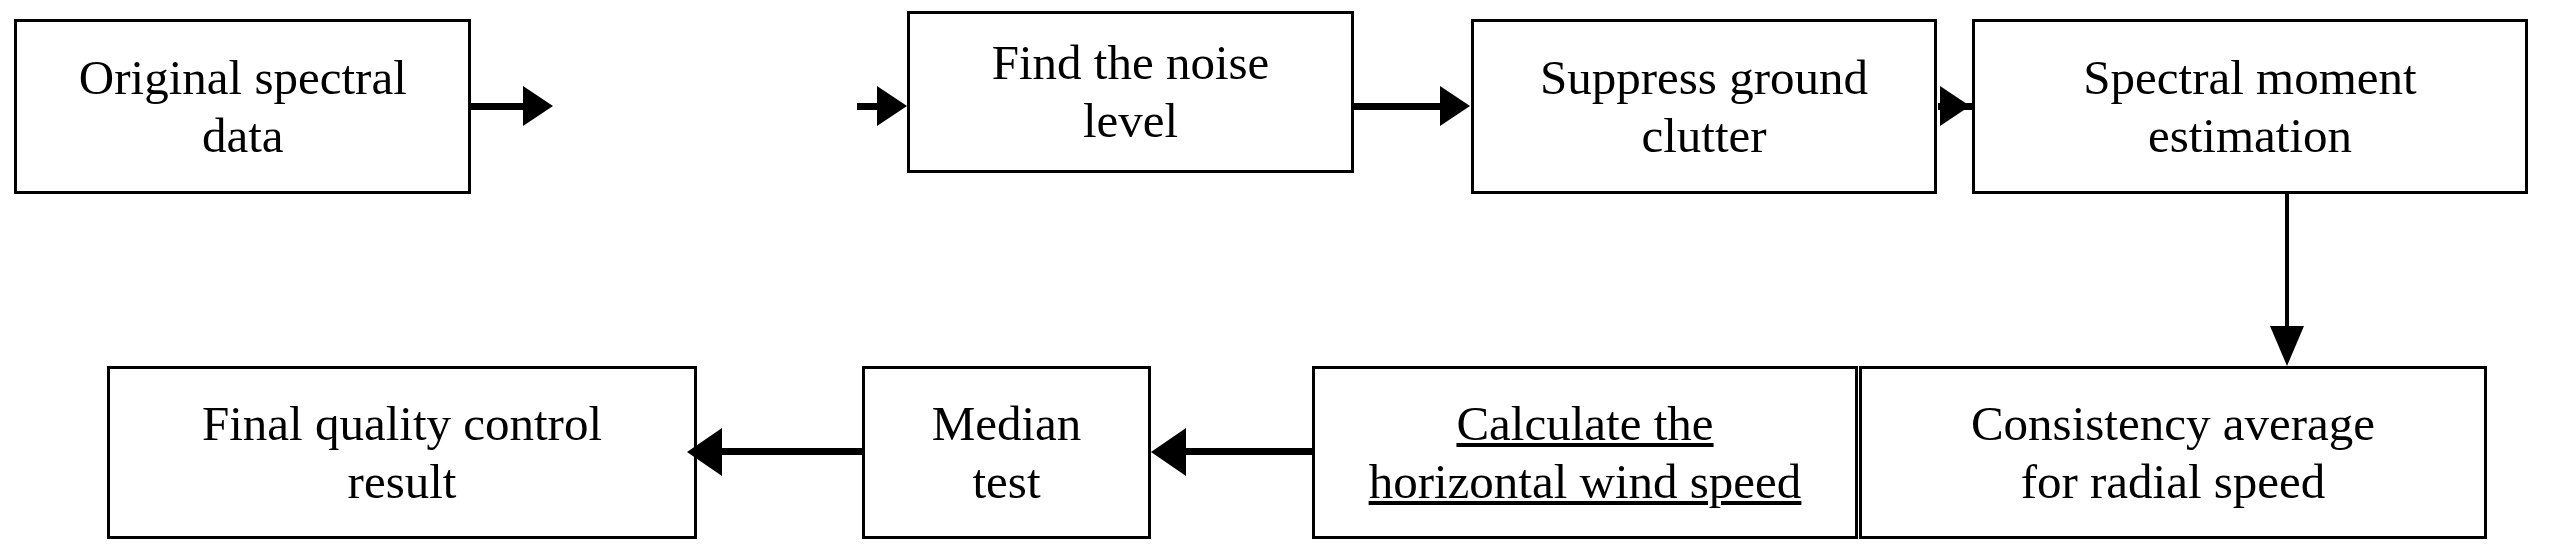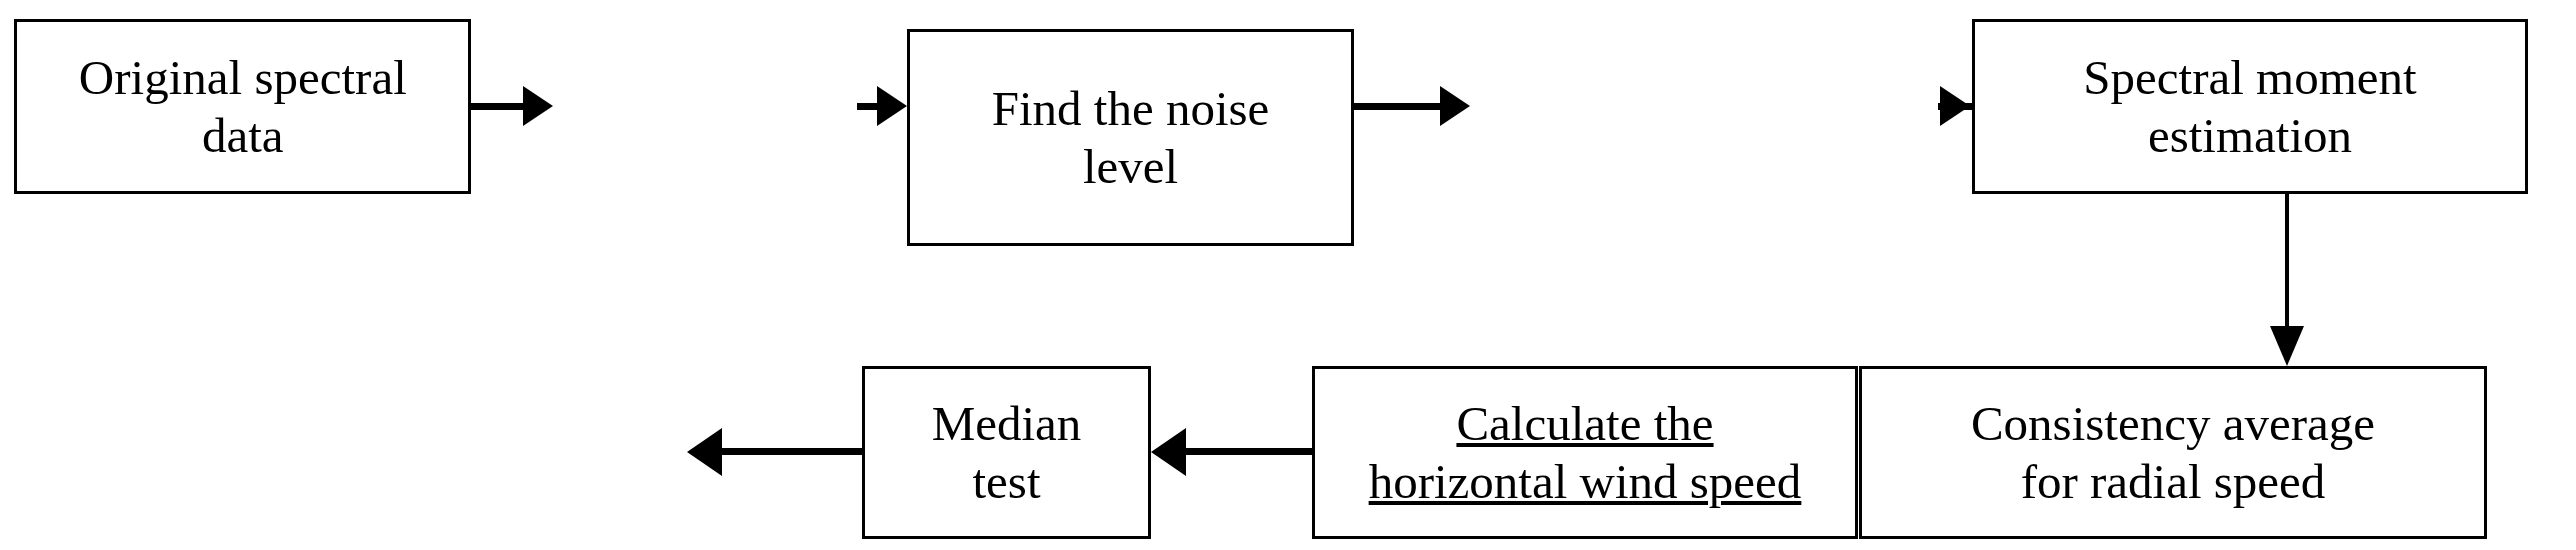--- a/index.html
+++ b/index.html
@@ -75,40 +75,48 @@
 data</span>
   </div>
 
   <div class="arrow-h" style="left:471px; top:103px; width:54px;"></div>
   <div class="head-right" style="left:523px; top:86px;"></div>
 
 
   <div class="arrow-h" style="left:857px; top:103px; width:24px;"></div>
   <div class="head-right" style="left:877px; top:86px;"></div>
 
-  <div class="node" style="left:907px; top:29px; width:447px; height:217px;">
+  <div class="node" style="left:907px; top:11px; width:447px; height:162px;">
     <span class="label">Find the noise
 level</span>
   </div>
 
   <div class="arrow-h" style="left:1354px; top:103px; width:87px;"></div>
   <div class="head-right" style="left:1440px; top:86px;"></div>
 
+  <div class="node" style="left:1471px; top:19px; width:466px; height:175px;">
+    <span class="label">Suppress ground
+clutter</span>
+  </div>
 
   <div class="arrow-h" style="left:1938px; top:103px; width:51px;"></div>
   <div class="head-right" style="left:1940px; top:86px;"></div>
 
   <div class="node" style="left:1972px; top:19px; width:556px; height:175px;">
     <span class="label">Spectral moment
 estimation</span>
   </div>
 
   <div class="arrow-v" style="left:2285px; top:194px; height:135px;"></div>
   <div class="head-down" style="left:2270px; top:326px;"></div>
 
+  <div class="node" style="left:107px; top:366px; width:590px; height:173px;">
+    <span class="label">Final quality control
+result</span>
+  </div>
 
   <div class="arrow-h" style="left:721px; top:448px; width:141px;"></div>
   <div class="head-left" style="left:687px; top:428px;"></div>
 
   <div class="node" style="left:862px; top:366px; width:289px; height:173px;">
     <span class="label">Median
 test</span>
   </div>
 
   <div class="arrow-h" style="left:1346px; top:448px; width:0px;"></div>

